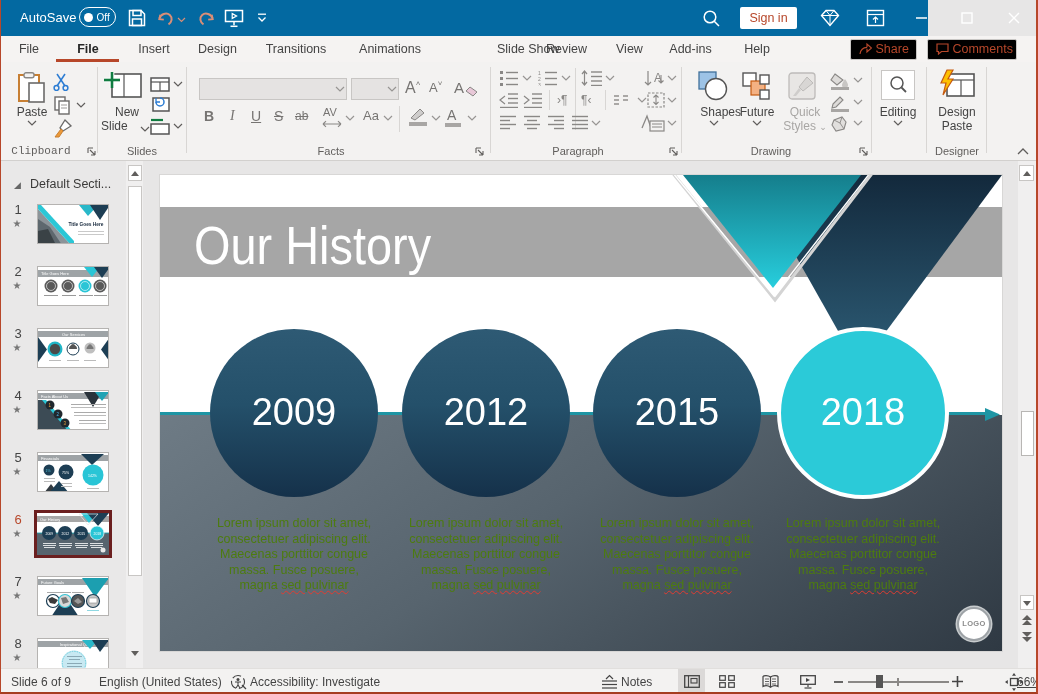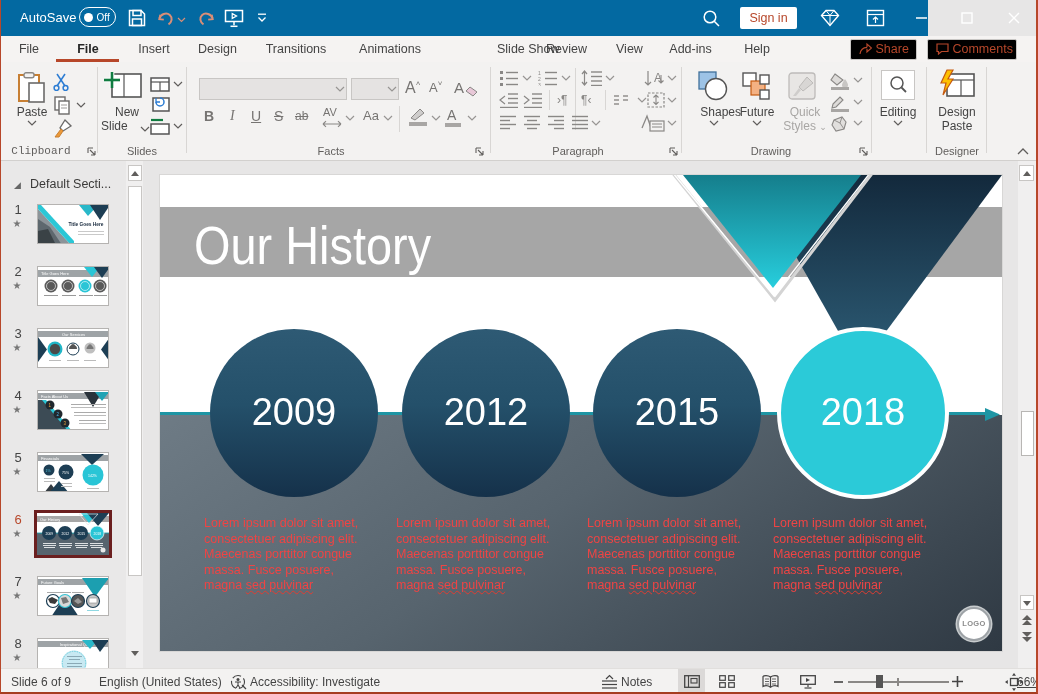--- a/index.html
+++ b/index.html
@@ -42,21 +42,21 @@
 #slide { position:absolute; left:17px; top:14px; width:842px; height:476px; background:#fff; overflow:hidden; outline:1px solid #D8D7D6; }
 #banner { position:absolute; left:0; top:32px; width:842px; height:70px; background:#A6A6A6; }
 #banner .t { position:absolute; left:34px; top:8px; font-size:53px; color:#fff; transform:scaleX(0.885); transform-origin:0 0; }
 #bottomgrad { position:absolute; left:0; top:240px; width:842px; height:236px;
   background:linear-gradient(146deg, #6E7B85 0%, #57646E 45%, #2F3943 100%); }
 #tealline { position:absolute; left:0; top:237px; width:826px; height:3px; background:#1E95A4; }
 .circle { position:absolute; top:154px; width:168px; height:168px; border-radius:50%;
   background:linear-gradient(to bottom, #2E5A74 0%, #24506A 45%, #15314A 100%);
   color:#fff; text-align:center; line-height:167px; font-size:38px; }
 #c2018 { background:#2BCAD8; border:4px solid #fff; width:172px; height:172px; top:152px; line-height:163px; }
-.lorem { position:absolute; top:341px; width:180px; font-size:12.5px; line-height:15.5px; color:#ef4444; }
+.lorem { position:absolute; top:341px; width:180px; text-align:center; font-size:12.5px; line-height:15.5px; color:#4d7c0f; }
 .sq { text-decoration:underline; text-decoration-style:wavy; text-decoration-color:#E03C31; text-decoration-thickness:1px; text-underline-offset:1px; }
 #logo { position:absolute; left:797px; top:432px; width:34px; height:34px; border-radius:50%; border:2px solid #9DA2A6; background:#fff; box-shadow:0 0 0 1.5px #C8CCCE; color:#8C8C8C; font-size:7.5px; font-weight:bold; text-align:center; line-height:30px; letter-spacing:0.3px; }
 
 
 #rscroll { position:absolute; left:1018px; top:161px; width:18px; height:507px; background:#F0EFEF; }
 #lscroll { position:absolute; left:126px; top:161px; width:17px; height:507px; background:#F0EFEF; }
 
 
 #statusbar { position:absolute; left:1px; top:668px; width:1036px; height:25px; background:#F3F2F1; border-top:1px solid #E1DFDD; font-size:12px; color:#444; }
 #redborder { position:absolute; left:0; top:0; width:1038px; height:694px; border-left:1px solid #B7472A; border-right:2px solid #B7472A; border-bottom:2px solid #A63D20; pointer-events:none; }

